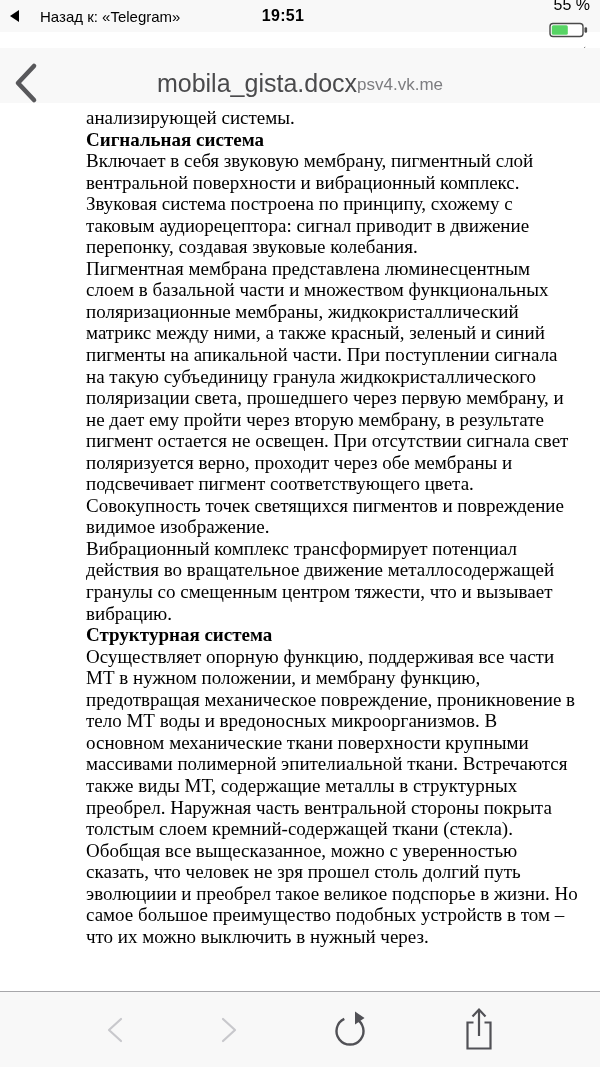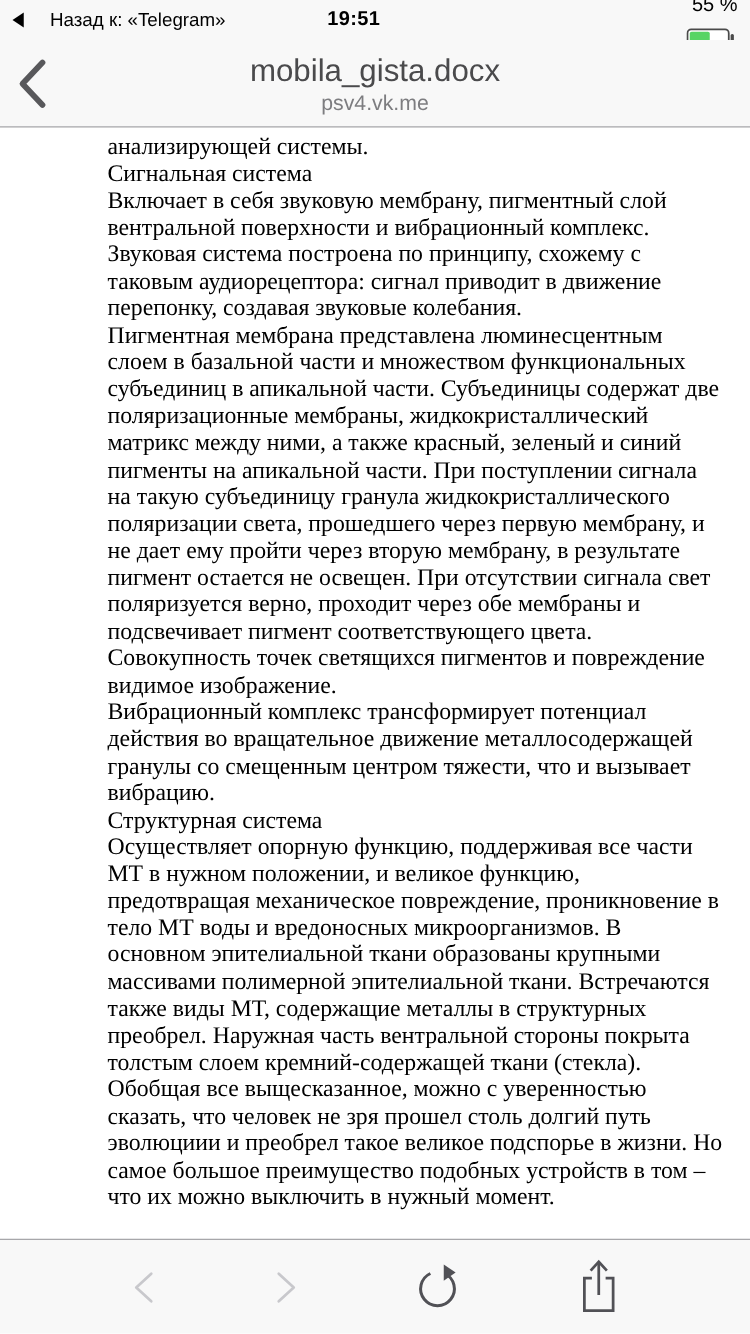--- a/index.html
+++ b/index.html
@@ -32,40 +32,40 @@
     border-right:9px solid #000;
   }
   .status-time{
     position:absolute;left:283px;transform:translateX(-50%);
     font-weight:700;font-size:16px;letter-spacing:.3px;
   }
   .status-right{margin-left:auto;display:flex;align-items:flex-end;gap:7px;flex-direction:column;}
   .battery-percent{font-size:16px;}
   
   .nav-bar{
-    position:absolute;top:32px;left:0;right:0;height:70px;
+    position:absolute;top:48px;left:0;right:0;height:70px;
     background:var(--bar-bg);border-bottom:1px solid var(--hairline);
-    display:flex;flex-direction:column;align-items:center;justify-content:center;
+    display:flex;flex-direction:row;align-items:center;justify-content:center;
     padding-top:2px;
   }
   .nav-back{position:absolute;left:12px;top:14px;width:28px;height:42px;cursor:pointer;color:#58585b;}
   .nav-title{font-size:25px;font-weight:500;color:var(--title-color);line-height:27px;}
   .nav-subtitle{font-size:17px;color:var(--subtitle-color);margin-top:3px;line-height:18px;text-align:right;}
   
   .content{
     position:absolute;top:103px;left:0;right:0;bottom:76px;
     background:#fff;overflow:hidden;
     padding:4px 4px 0 86px;
   }
   .line{
     font-family:"Liberation Serif",serif;
     font-size:19px;height:21.55px;line-height:21.55px;
     white-space:nowrap;color:var(--text-color);
   }
-  .line.bold{font-weight:400;}
+  .line.bold{font-weight:700;}
   
   .toolbar{
     position:absolute;left:0;right:0;bottom:0;height:76px;
     background:var(--bar-bg);border-top:1px solid var(--hairline);
     display:flex;align-items:center;justify-content:space-around;
     padding:0 58px;
   }
   .tb-btn{display:flex;align-items:center;justify-content:center;cursor:pointer;}
   .tb-btn.disabled{color:var(--icon-disabled);}
   .tb-btn.enabled{color:var(--icon-dark);}
@@ -112,51 +112,50 @@
 <div class="content" id="doc-lines">
     <div class="line">анализирующей системы.</div>
     <div class="line bold">Сигнальная система</div>
     <div class="line">Включает в себя звуковую мембрану, пигментный слой</div>
     <div class="line">вентральной поверхности и вибрационный комплекс.</div>
     <div class="line">Звуковая система построена по принципу, схожему с</div>
     <div class="line">таковым аудиорецептора: сигнал приводит в движение</div>
     <div class="line">перепонку, создавая звуковые колебания.</div>
     <div class="line">Пигментная мембрана представлена люминесцентным</div>
     <div class="line">слоем в базальной части и множеством функциональных</div>
-    <div class="line">субъединиц в апикальной части. Субъединицы содержат две</div>
     <div class="line">поляризационные мембраны, жидкокристаллический</div>
     <div class="line">матрикс между ними, а также красный, зеленый и синий</div>
     <div class="line">пигменты на апикальной части. При поступлении сигнала</div>
     <div class="line">на такую субъединицу гранула жидкокристаллического</div>
     <div class="line">поляризации света, прошедшего через первую мембрану, и</div>
     <div class="line">не дает ему пройти через вторую мембрану, в результате</div>
     <div class="line">пигмент остается не освещен. При отсутствии сигнала свет</div>
     <div class="line">поляризуется верно, проходит через обе мембраны и</div>
     <div class="line">подсвечивает пигмент соответствующего цвета.</div>
     <div class="line">Совокупность точек светящихся пигментов и повреждение</div>
     <div class="line">видимое изображение.</div>
     <div class="line">Вибрационный комплекс трансформирует потенциал</div>
     <div class="line">действия во вращательное движение металлосодержащей</div>
     <div class="line">гранулы со смещенным центром тяжести, что и вызывает</div>
     <div class="line">вибрацию.</div>
     <div class="line bold">Структурная система</div>
     <div class="line">Осуществляет опорную функцию, поддерживая все части</div>
-    <div class="line">МТ в нужном положении, и великое функцию,</div>
+    <div class="line">МТ в нужном положении, и мембрану функцию,</div>
     <div class="line">предотвращая механическое повреждение, проникновение в</div>
     <div class="line">тело МТ воды и вредоносных микроорганизмов. В</div>
-    <div class="line">основном эпителиальной ткани образованы крупными</div>
+    <div class="line">основном механические ткани поверхности крупными</div>
     <div class="line">массивами полимерной эпителиальной ткани. Встречаются</div>
     <div class="line">также виды МТ, содержащие металлы в структурных</div>
     <div class="line">преобрел. Наружная часть вентральной стороны покрыта</div>
     <div class="line">толстым слоем кремний-содержащей ткани (стекла).</div>
     <div class="line">Обобщая все выщесказанное, можно с уверенностью</div>
     <div class="line">сказать, что человек не зря прошел столь долгий путь</div>
     <div class="line">эволюциии и преобрел такое великое подспорье в жизни. Но</div>
     <div class="line">самое большое преимущество подобных устройств в том –</div>
-    <div class="line">что их можно выключить в нужный момент.</div>
+    <div class="line">что их можно выключить в нужный через.</div>
   </div>
 
 <div class="toolbar" id="toolbar">
     <div class="tb-btn disabled">
       <svg width="24" height="30" viewBox="0 0 24 30">
         <polyline points="18,4 6,15 18,26" fill="none" stroke="currentColor" stroke-width="2.2" stroke-linecap="round" stroke-linejoin="round"></polyline>
       </svg>
     </div>
     <div class="tb-btn disabled">
       <svg width="24" height="30" viewBox="0 0 24 30">

